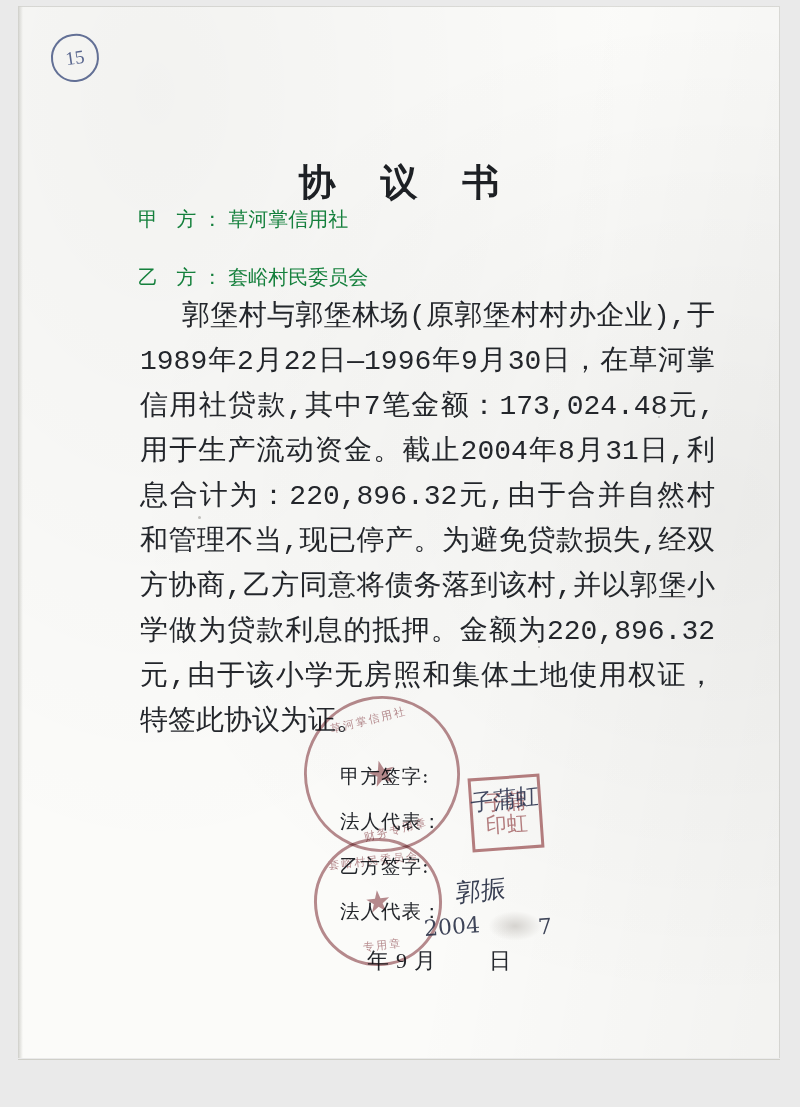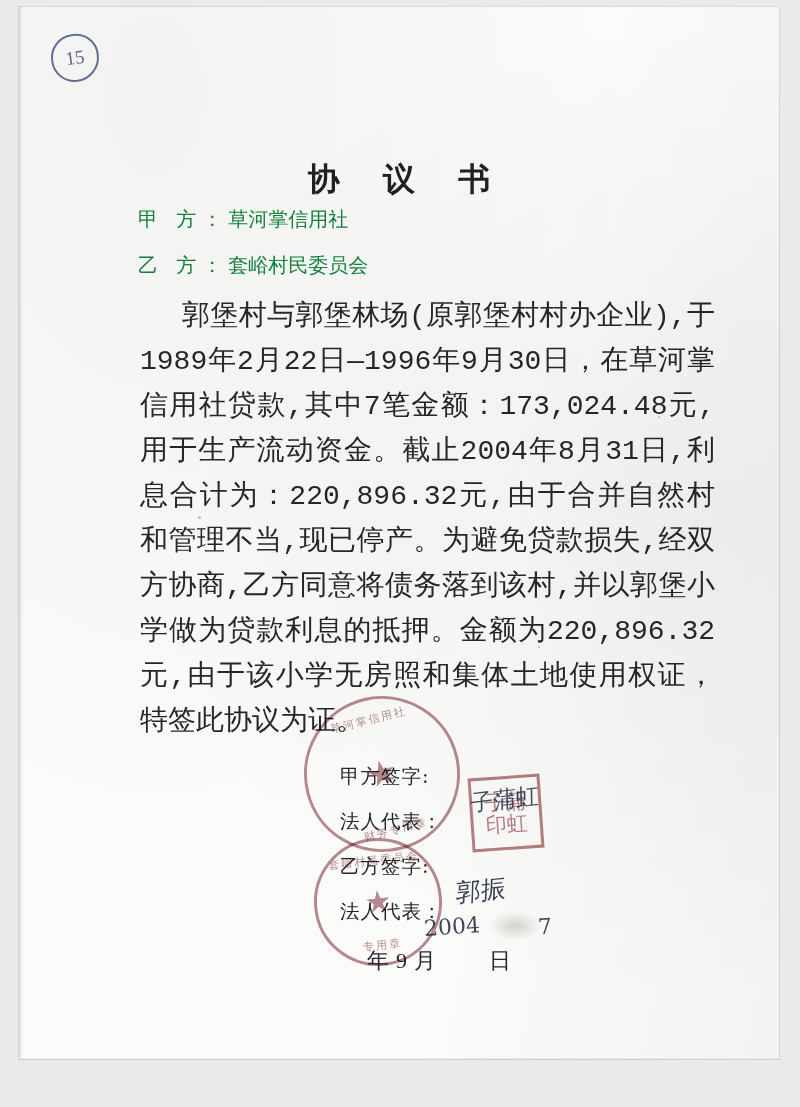--- a/index.html
+++ b/index.html
@@ -86,37 +86,37 @@
     left: 0; top: 0;
     width: 762px;
     height: 1092px;
     color: #23262b;
   }
   .title {
     position: absolute;
     left: 0; right: 0;
     top: 152px;
     text-align: center;
-    font-size: 32px;
+    font-size: 37px;
     letter-spacing: 16px;
     font-weight: bold;
     font-family: "DejaVu Serif", serif;
     color: #1d2024;
     text-indent: 16px;
   }
   .party {
     position: absolute;
     font-size: 20px;
     font-family: "DejaVu Serif", serif;
     color: #15803d;
     white-space: nowrap;
   }
   .party .lbl { letter-spacing: 6px; }
   .party-a { left: 120px; top: 200px; }
-  .party-b { left: 120px; top: 246px; }
+  .party-b { left: 120px; top: 258px; }
 
   .para {
     position: absolute;
     left: 122px;
     width: 575px;
     font-size: 28px;
     line-height: 45px;
     text-align: justify;
     text-justify: inter-ideograph;
     font-family: Liberation Mono, monospace;

